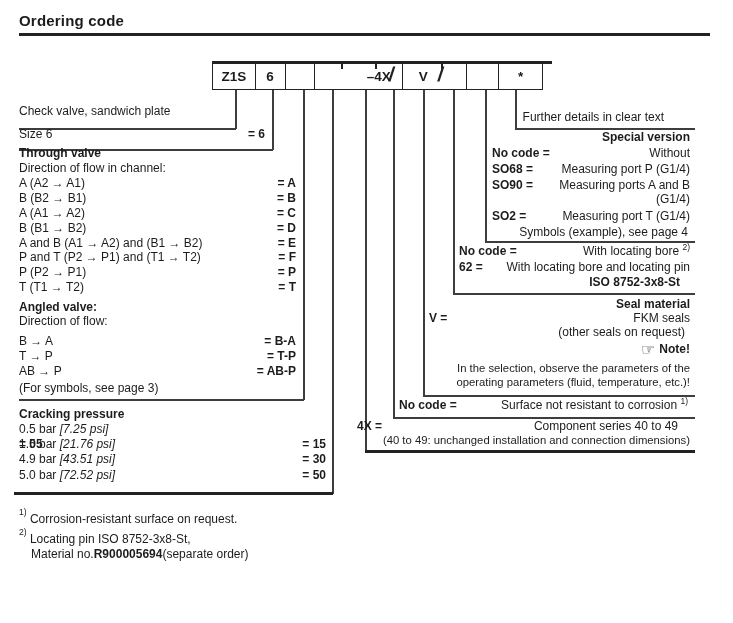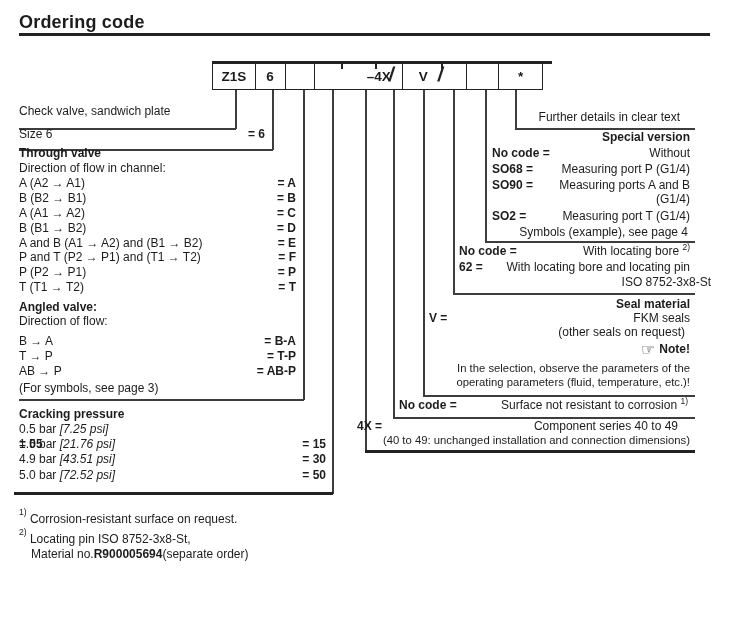--- a/index.html
+++ b/index.html
@@ -11,21 +11,21 @@
   .vline { position:absolute; width:1.5px; background:#3d3d3d; }
   .hline { position:absolute; height:1.5px; background:#3d3d3d; }
   .hline.thick { height:2.5px; background:#222; }
   .row { position:absolute; display:flex; justify-content:space-between;
          font-size:12px; line-height:15px; white-space:nowrap; }
   .row.ra { justify-content:flex-end; text-align:right; }
   .b { font-weight:bold; }
   .it { font-style:italic; }
   sup { font-size:8.5px; vertical-align:super; line-height:0; }
   .small { font-size:11.3px; }
-  .title { position:absolute; left:19px; top:12px; font-size:18px; font-weight:bold; letter-spacing:.2px; }
+  .title { position:absolute; left:19px; top:12px; font-size:15px; font-weight:bold; letter-spacing:.2px; }
   .code-row { position:absolute; left:212px; top:63px; width:331px; height:27px;
               border:1.5px solid #222; display:flex; background:#fff; }
   .code-cell { height:100%; display:flex; align-items:center; justify-content:center;
                font-size:13.5px; font-weight:bold; border-right:1.5px solid #222; }
   .code-cell:last-child { border-right:none; }
   .tick { position:absolute; width:1.5px; height:5px; background:#222; }
   .slash { position:absolute; font-size:20px; font-weight:bold; color:#222;
            transform:skewX(-8deg); line-height:20px; }
 </style>
 </head>
@@ -171,21 +171,21 @@
   </div>
   <div class="row" style="left:19px; top:532px; width:400px; justify-content:flex-start;">
     <sup>2)</sup>&nbsp;<span>Locating pin ISO 8752-3x8-St,</span>
   </div>
   <div class="row" style="left:31px; top:547px; width:400px; justify-content:flex-start;">
     <span>Material no. </span>
       <span class="b">R900005694</span>
       <span> (separate order)</span>
   </div>
 
-  <div class="row ra" style="left:488px; top:110px; width:192px;text-align:right;">
+  <div class="row ra" style="left:472px; top:110px; width:192px;text-align:right;">
     <span>Further details in clear text</span>
   </div>
 
   <div class="row ra b" style="left:492px; top:130px; width:198px;">
     <span>Special version</span>
   </div>
   <div class="row" style="left:492px; top:146px; width:198px;">
     <span class="b">No code =</span>
       <span>Without</span>
   </div>
@@ -209,21 +209,21 @@
   </div>
 
   <div class="row" style="left:459px; top:244px; width:231px;">
     <span class="b">No code =</span>
     <span><span>With locating bore</span>&nbsp;<sup>2)</sup></span>
   </div>
   <div class="row" style="left:459px; top:260px; width:231px;">
     <span class="b">62 =</span>
       <span>With locating bore and locating pin</span>
   </div>
-  <div class="row ra" style="left:480px; top:275px; width:231px;">
+  <div class="row ra" style="left:449px; top:275px; width:231px;font-weight:bold;">
     <span>ISO 8752-3x8-St</span>
   </div>
 
   <div class="row ra b" style="left:429px; top:297px; width:261px;">
     <span>Seal material</span>
   </div>
   <div class="row" style="left:429px; top:311px; width:261px;">
     <span class="b">V =</span>
       <span>FKM seals</span>
   </div>

